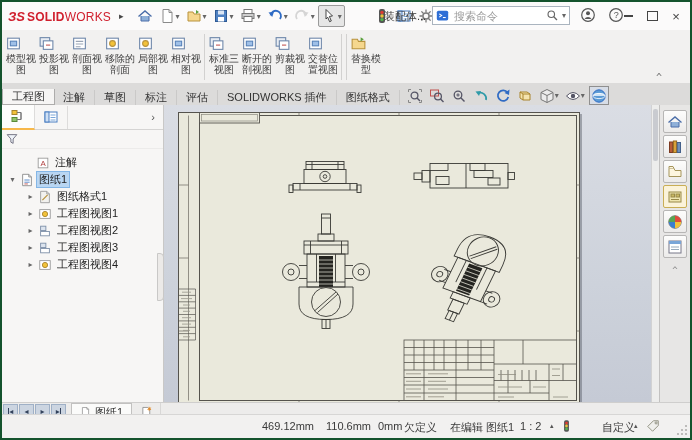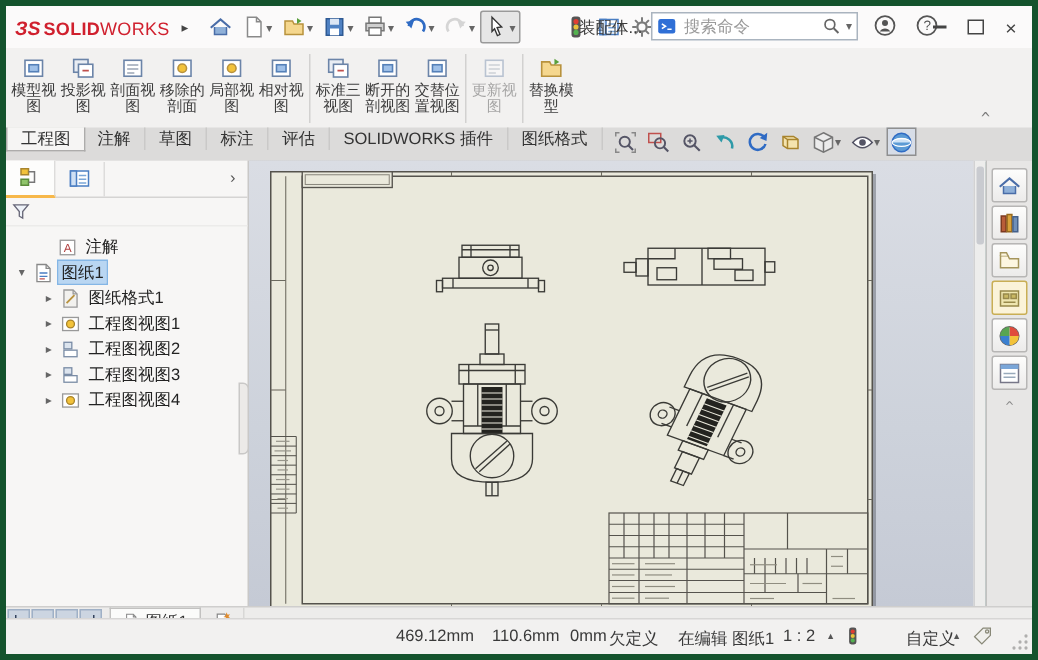--- a/index.html
+++ b/index.html
@@ -1,16 +1,16 @@
 <!DOCTYPE html>
 <html><head>
 <meta charset="utf-8">
 <style>
   html,body{margin:0;padding:0;background:#888;}
-  .window{position:relative;width:692px;height:440px;box-sizing:border-box;border:4px solid #14532d;
+  .window{position:relative;width:692px;height:440px;box-sizing:border-box;border:2px solid #14532d;
     background:#14532d;font-family:"Liberation Sans","DejaVu Sans",sans-serif;font-size:11px;color:#333;overflow:hidden;}
   svg{display:block}
   button{font-family:inherit;border:none;background:transparent;padding:0;margin:0;cursor:default}
 
   
   .titlebar{position:absolute;left:0;top:0;right:0;height:28px;background:#fbfafa;border-bottom:1px solid #e4e3e2;}
   .tb-left{position:absolute;left:6px;top:0;height:28px;display:flex;align-items:center;}
   .logo{display:flex;align-items:baseline;color:#d0202e;margin-right:6px;}
   .logo-mark{font-weight:bold;font-style:italic;font-size:13px;margin-right:2px;}
   .logo-bold{font-weight:bold;font-size:12px;letter-spacing:.2px}
@@ -29,29 +29,29 @@
   .acct-help{position:absolute;left:576px;top:3px;display:flex;gap:8px}
   .acct-help button{width:20px;height:20px;display:flex;align-items:center;justify-content:center}
   .acct-help svg{width:16px;height:16px}
   .win-controls{position:absolute;right:2px;top:0;height:28px;display:flex;align-items:center}
   .win-controls button{width:24px;height:22px;display:flex;align-items:center;justify-content:center;color:#444;font-size:13px}
   .glyph-min{width:9px;height:2px;background:#444;display:block}
   .glyph-max{width:9px;height:8px;border:1px solid #444;display:block}
 
   
   .cmdbar{position:absolute;left:0;top:28px;right:0;height:53px;background:#f2f1f0;display:flex;align-items:flex-start;padding:3px 0 0 2px;}
-  .cmd-btn{width:33px;height:48px;display:flex;flex-direction:column;align-items:center;font-size:10px;line-height:11px;text-align:center;color:#3c3c3c;border:1px solid transparent;border-radius:2px}
+  .cmd-btn{width:33px;height:48px;display:flex;flex-direction:column;font-size:10px;line-height:11px;text-align:center;color:#3c3c3c;border:1px solid transparent;border-radius:2px}
   .cmd-btn svg{width:17px;height:17px;margin:1px 0 1px}
   .cmd-btn .lbl{width:32px;word-break:break-all}
   .cmd-btn.disabled{opacity:.42}
   .cmd-sep{width:1px;background:#d2d1d0;height:46px;margin:1px 2px 0}
   .cmd-collapse{position:absolute;right:28px;bottom:3px;color:#7a7a7a;font-size:10px;font-family:"DejaVu Sans Mono",monospace}
 
   
-  .tabrow{position:absolute;left:0;top:81px;right:0;height:22px;background:#dcdbda;border-bottom:1px solid #c6c5c4;display:flex;align-items:flex-start}
+  .tabrow{position:absolute;left:0;top:81px;right:0;height:22px;background:#dcdbda;border-bottom:1px solid #c6c5c4;display:flex;align-items:flex-end}
   .rtab{display:flex;align-items:center;padding:0 9px;border-right:1px solid #cac9c8;color:#333}
   .rtab.active{background:#f6f5f4;border:1px solid #adacab;border-top:none;margin-right:-1px}
   .headsup{display:flex;align-items:center;gap:2px;margin-left:5px}
   .h-btn{height:19px;display:flex;align-items:center;padding:0 1px;border:1px solid transparent}
   .h-btn svg{width:16px;height:16px}
   .h-btn .caret{font-size:8px;color:#666}
   .h-btn.pressed{border:1px solid #8f8f8f;background:#d7dde7}
 
   
   .main{position:absolute;left:0;top:103px;right:0;height:297px;display:flex}
@@ -459,31 +459,31 @@
         <span class="lbl">标准三视图</span>
       </button>
     <button class="cmd-btn">
         <svg>
           <use href="#i-view-a"></use>
         </svg>
         <span class="lbl">断开的剖视图</span>
       </button>
     <button class="cmd-btn">
         <svg>
+          <use href="#i-view-d"></use>
+        </svg>
+        <span class="lbl">剪裁视图</span>
+      </button>
+    <button class="cmd-btn">
+        <svg>
           <use href="#i-view-a"></use>
         </svg>
         <span class="lbl">交替位置视图</span>
       </button>
     <div class="cmd-sep"></div>
-    <button class="cmd-btn disabled">
-        <svg>
-          <use href="#i-view-c"></use>
-        </svg>
-        <span class="lbl">更新视图</span>
-      </button>
     <div class="cmd-sep"></div>
     <button class="cmd-btn">
         <svg>
           <use href="#i-open"></use>
         </svg>
         <span class="lbl">替换模型</span>
       </button>
     <span class="cmd-collapse">^</span>
   </div>
 

